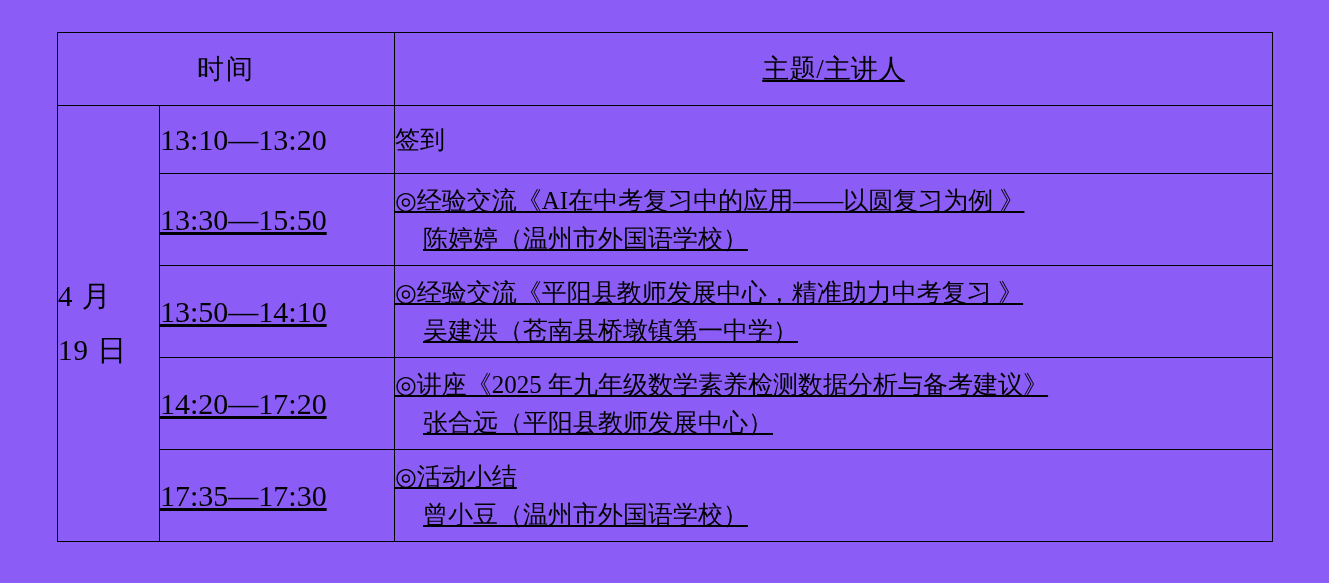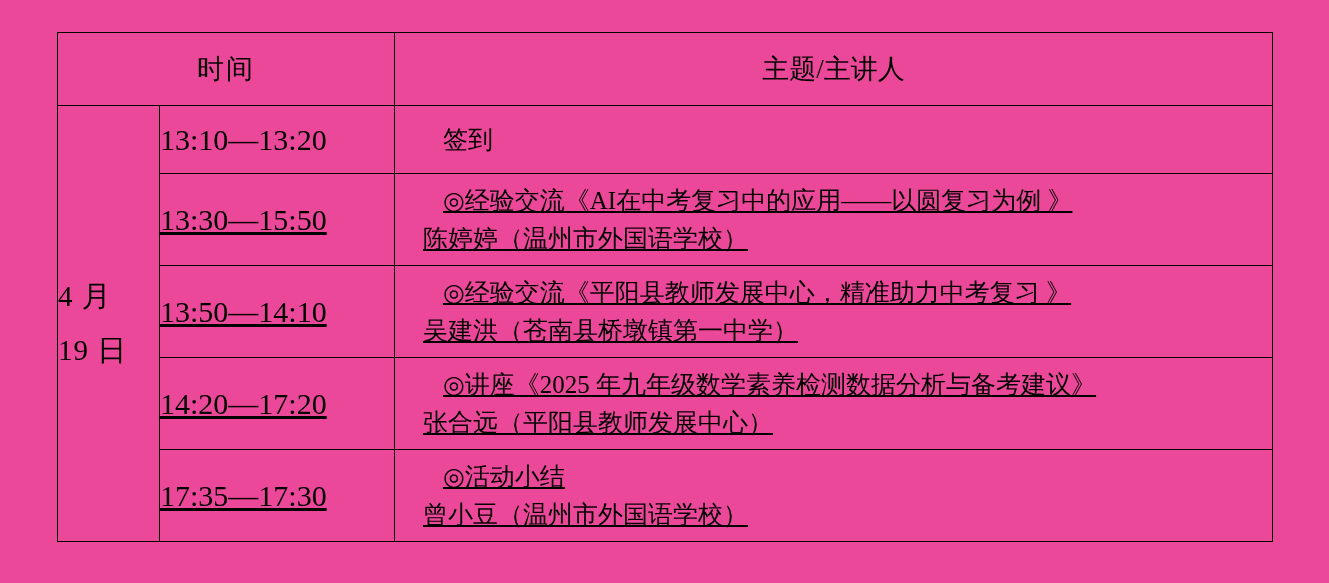--- a/index.html
+++ b/index.html
@@ -11,21 +11,21 @@
     width: 1329px;
     height: 583px;
     font-family: "Liberation Serif", "DejaVu Serif", serif;
     color: #000000;
     overflow: hidden;
   }
   .page {
     position: relative;
     width: 1329px;
     height: 583px;
-    background: #ec4899;
+    background: #8b5cf6;
   }
   table.schedule {
     position: absolute;
     left: 57px;
     top: 32px;
     width: 1215px;
     border-collapse: collapse;
     table-layout: fixed;
   }
   table.schedule td, table.schedule th {
@@ -43,38 +43,39 @@
     text-align: center;
     font-size: 27px;
     font-weight: bold;
     height: 72px;
     letter-spacing: 2px;
   }
   .hdr-topic {
     font-size: 27px;
     font-weight: bold;
     height: 72px;
+    text-decoration: underline;
   }
   .date-cell {
     font-size: 29px;
     line-height: 1.85;
     letter-spacing: 1px;
   }
   .date-cell .dline { display: block; }
   .time-cell {
     font-size: 30px;
     letter-spacing: 0px;
   }
   .topic-cell {
     text-align: left;
     font-size: 25px;
     padding: 6px 8px 8px 14px;
     line-height: 1.5;
   }
-  .topic-cell .l1 { display: block; margin-left: 48px; }
+  .topic-cell .l1 { display: block; }
   .topic-cell .l2 { display: block; padding-left: 28px; }
   .row-h1 { height: 68px; }
   .row-h2 { height: 92px; text-decoration: underline; }
 </style>
 </head>
 <body>
 
 <div class="page">
   <table class="schedule">
     <colgroup>

